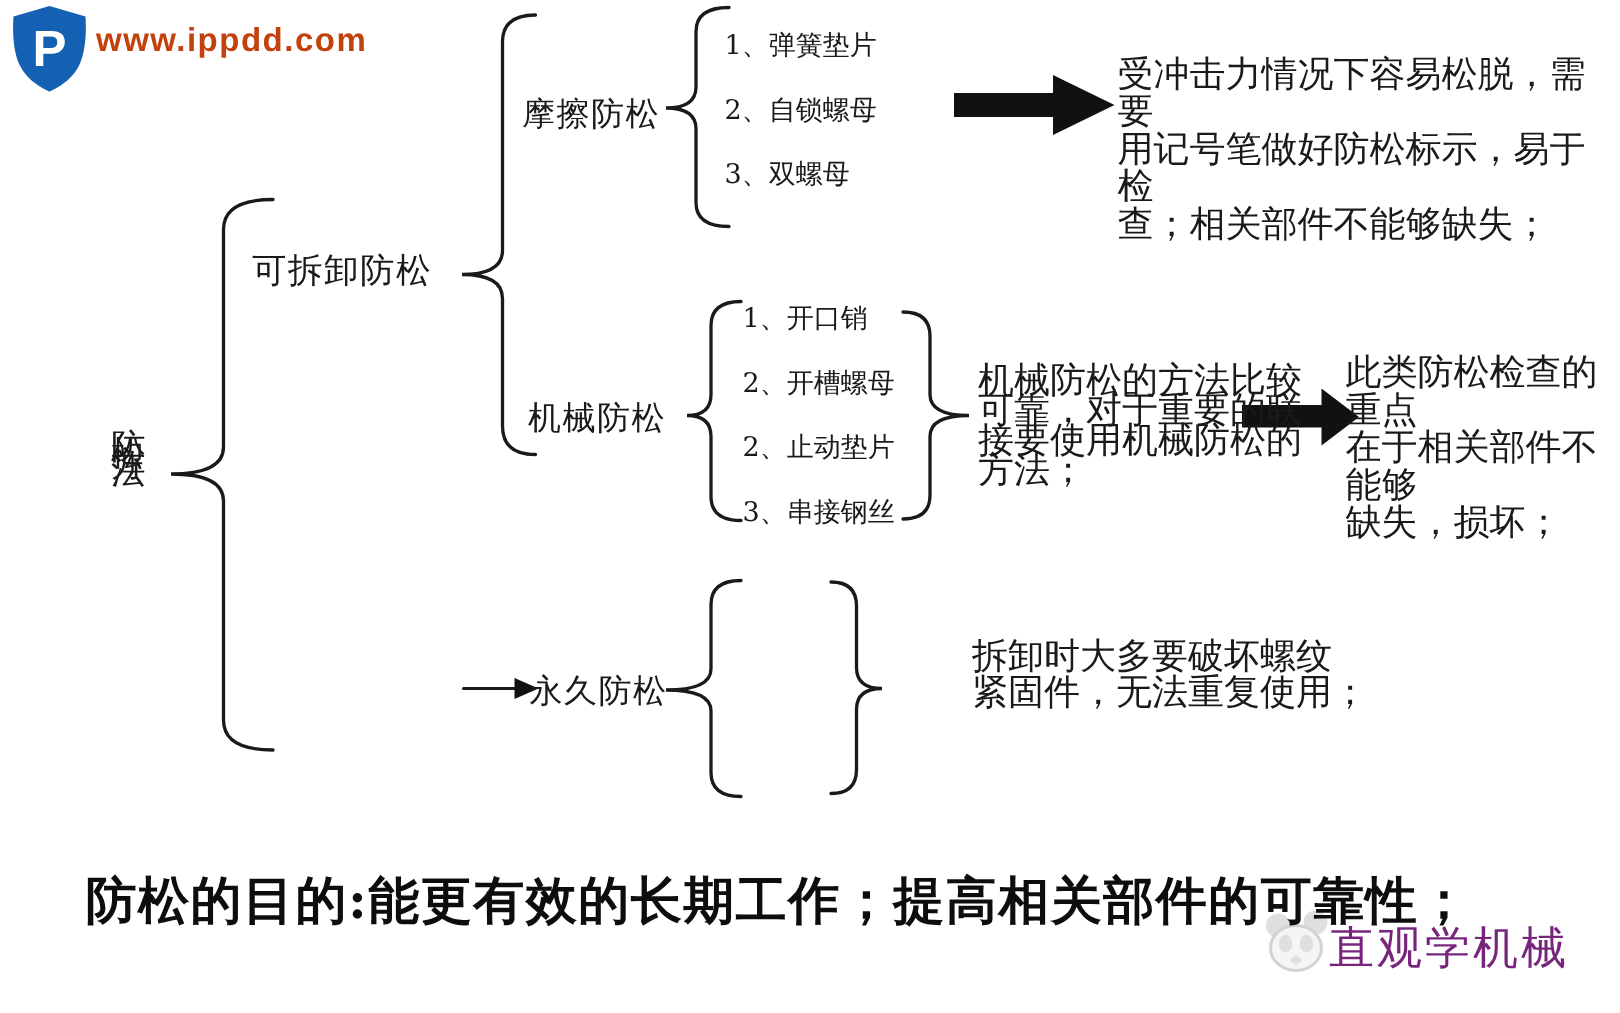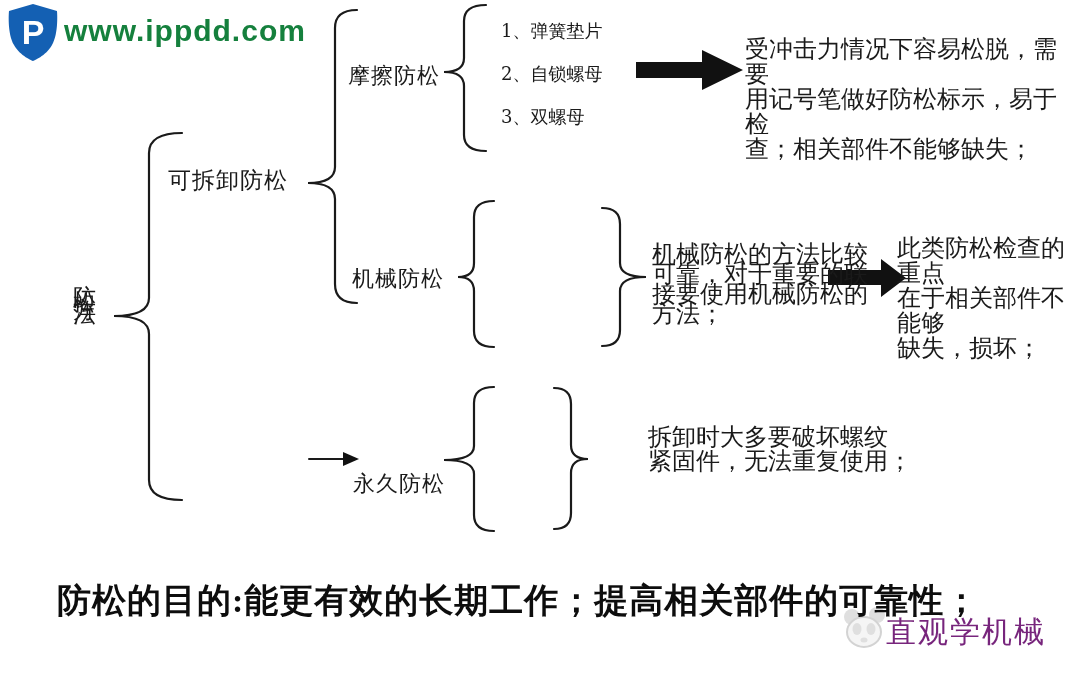--- a/index.html
+++ b/index.html
@@ -6,36 +6,35 @@
   .stage {
     position:relative; width:1080px; height:675px; background:#ffffff;
     font-family:"DejaVu Serif","Liberation Serif",serif; color:#1a1a1a;
     overflow:hidden;
   }
   .overlay { position:absolute; left:0; top:0; width:1080px; height:675px; }
   .t { position:absolute; white-space:nowrap; }
   .note { position:absolute; white-space:pre-line; font-size:24px; }
   .node-label { font-size:22px; letter-spacing:1px;text-align:right; }
   .node-label-lg { font-size:23px; letter-spacing:1px; }
-  .vlist { position:absolute; display:flex; flex-direction:column; gap:21px;margin-left:18px; }
+  .vlist { position:absolute; display:flex; flex-direction:column; gap:21px; }
   .vlist .item { font-size:18px; line-height:22px; white-space:nowrap; }
   .root-label {
     position:absolute; writing-mode:vertical-rl; text-orientation:upright;
     font-size:23px; letter-spacing:6px; font-weight:400;
   }
   .logo-text {
     position:absolute; left:64px; top:14px;
     font-family:"Liberation Sans","DejaVu Sans",sans-serif;
-    font-weight:bold; font-size:30px; letter-spacing:1px; color:#15803d;
+    font-weight:bold; font-size:22px; letter-spacing:1px; color:#c2410c;
   }
   .footer-title {
     position:absolute; left:57px; top:578px;
     font-size:34px; font-weight:bold; letter-spacing:1px; color:#0d0d0d;
     white-space:nowrap;
-    font-family:Liberation Serif, serif;
   }
   .watermark-text {
     position:absolute; left:886px; top:612px;
     font-size:30px; letter-spacing:2px; color:#701a75; opacity:0.95;
     white-space:nowrap;
   }
 </style>
 </head>
 <body>
 
@@ -84,28 +83,34 @@
   </svg>
 
   <div class="logo-text">www.ippdd.com</div>
 
   <div class="root-label" style="left:70px; top:266px;">防松方法</div>
 
   <div class="t node-label-lg" style="left:168px; top:165px;">可拆卸防松</div>
 
   <div class="t node-label" style="left:348px; top:61px;">摩擦防松</div>
   <div class="t node-label" style="left:352px; top:264px;">机械防松</div>
-  <div class="t node-label" style="left:353px; top:446px;margin-top:23px;">永久防松</div>
+  <div class="t node-label" style="left:353px; top:446px;">永久防松</div>
 
   <div class="vlist" style="left:483px; top:20px;">
     <div class="item">1、弹簧垫片</div>
     <div class="item">2、自锁螺母</div>
     <div class="item">3、双螺母</div>
   </div>
 
+  <div class="vlist" style="left:495px; top:202px;">
+    <div class="item">1、开口销</div>
+    <div class="item">2、开槽螺母</div>
+    <div class="item">2、止动垫片</div>
+    <div class="item">3、串接钢丝</div>
+  </div>
 
 
   <div class="note" style="left:745px; top:37px; line-height:25px;">受冲击力情况下容易松脱，需要
 用记号笔做好防松标示，易于检
 查；相关部件不能够缺失；</div>
   <div class="note" style="left:652px; top:244px; line-height:20px;font-family:Liberation Serif, serif;">机械防松的方法比较
 可靠，对于重要的联
 接要使用机械防松的
 方法；</div>
   <div class="note" style="left:897px; top:236px; line-height:25px;">此类防松检查的重点

